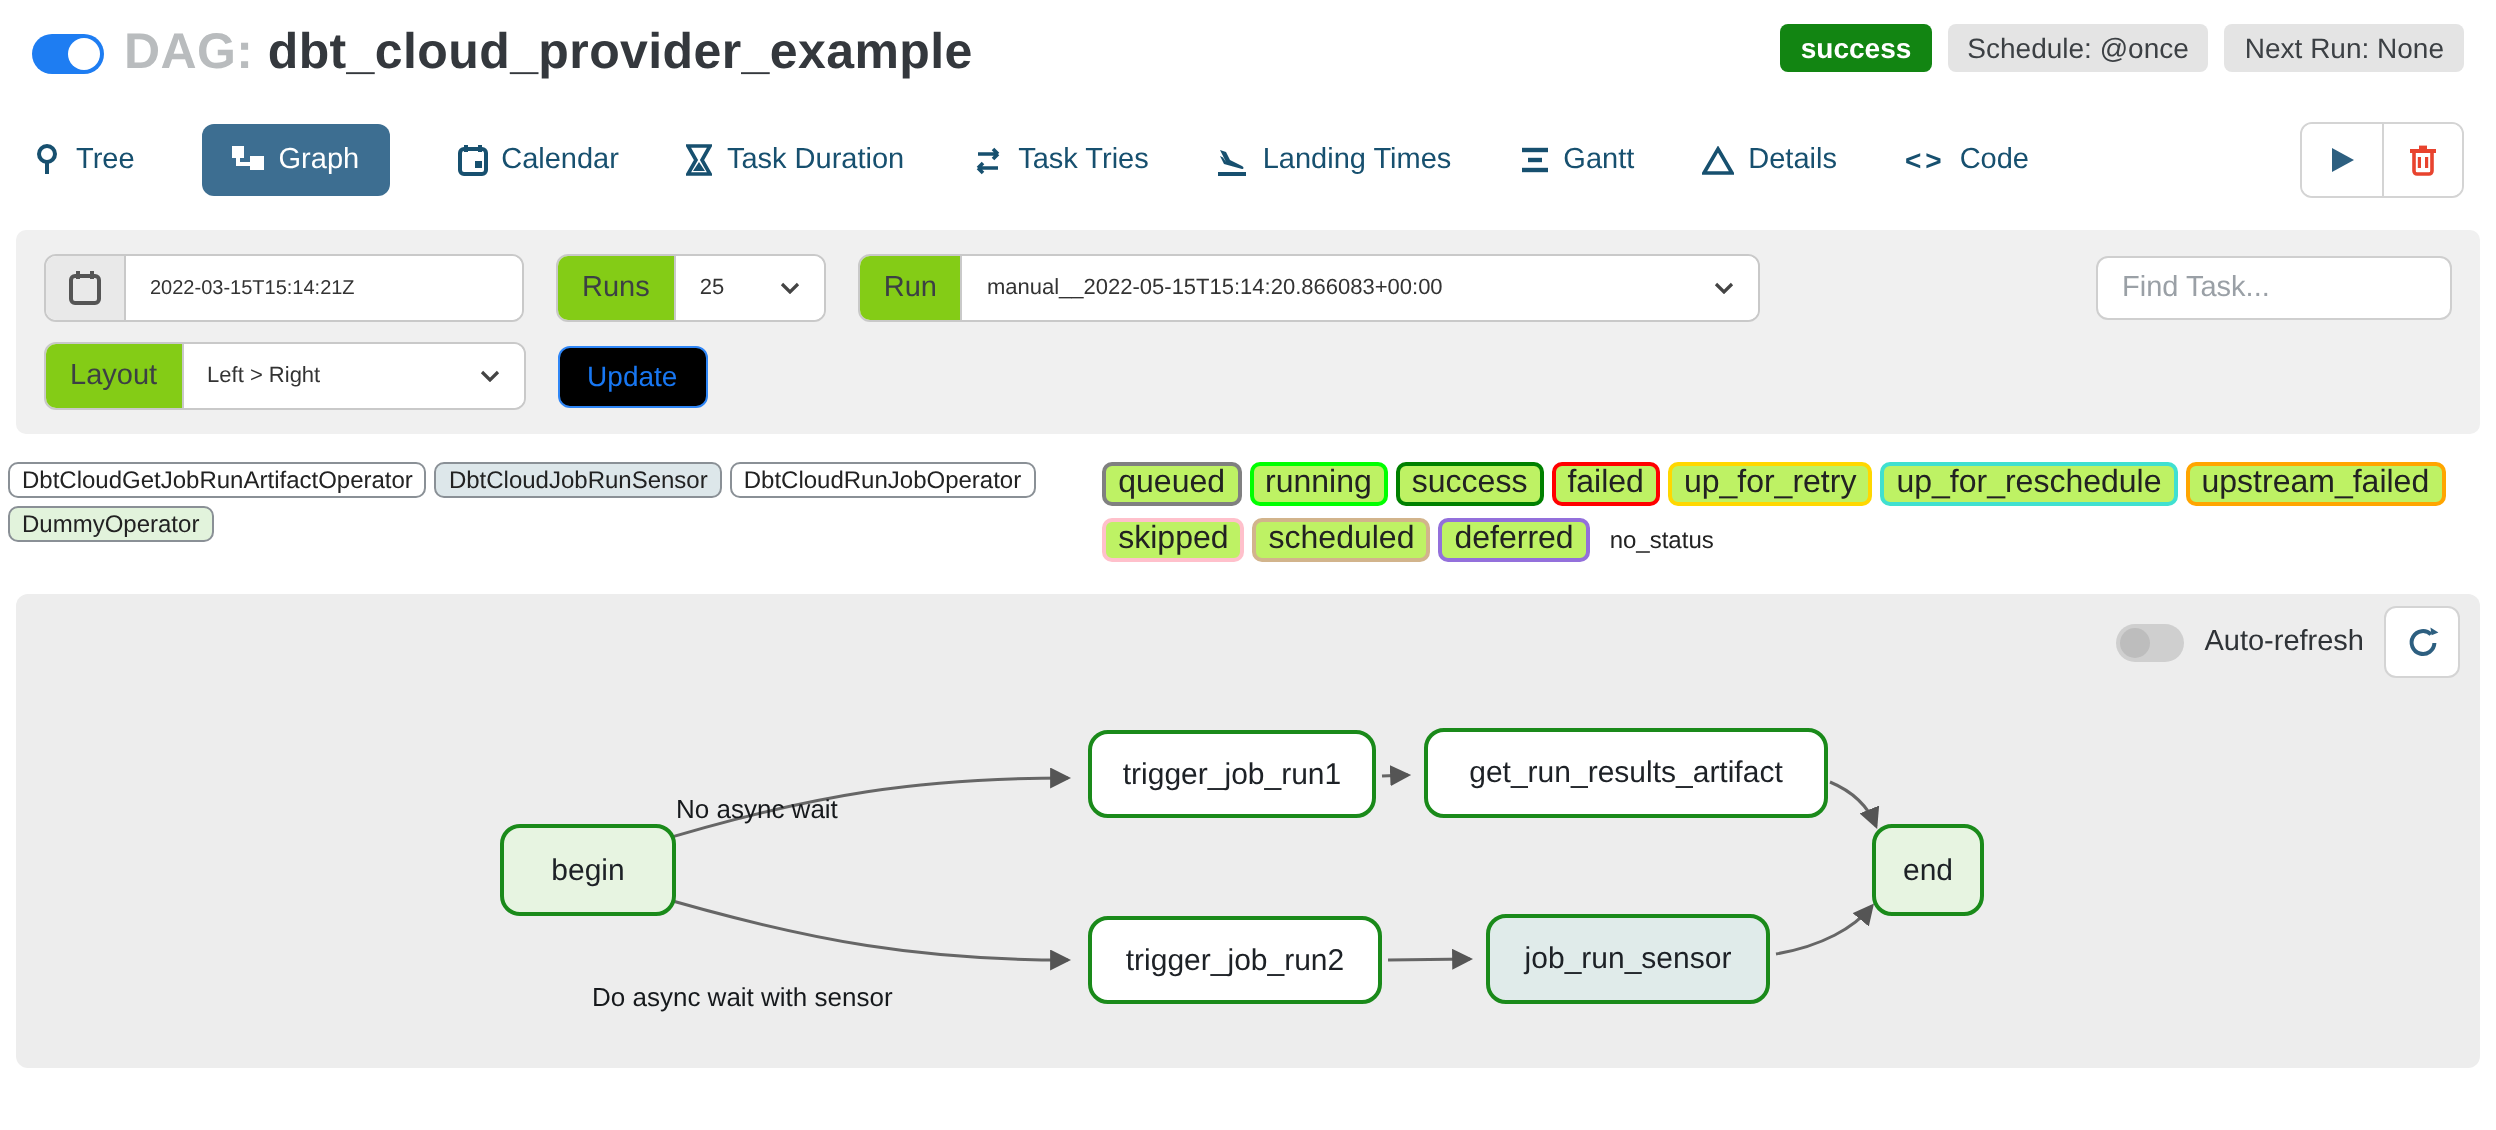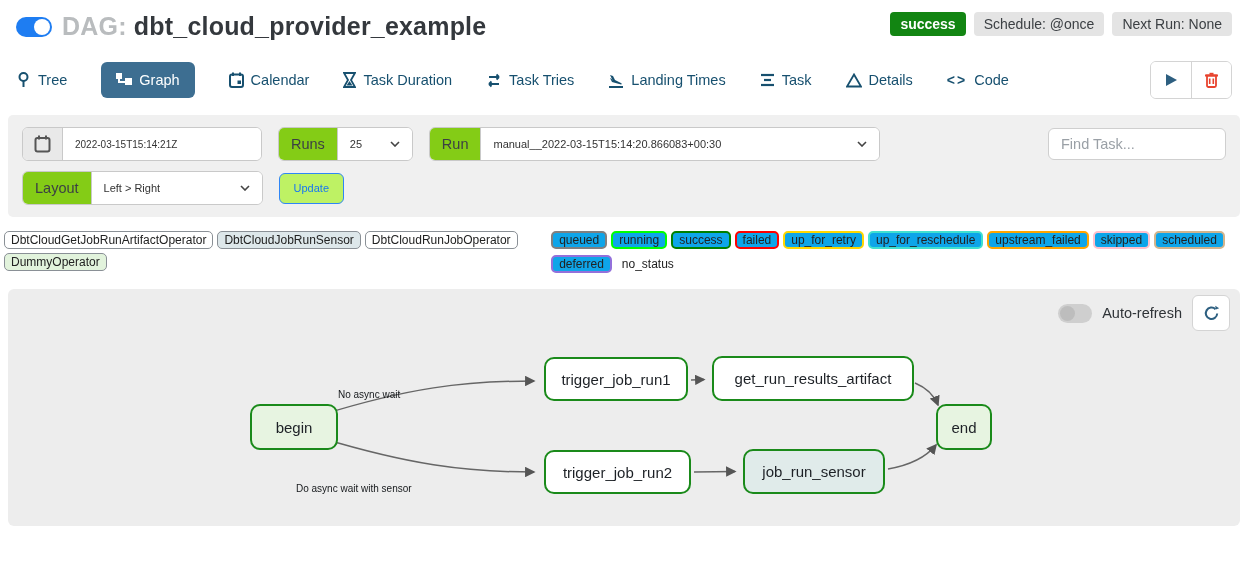--- a/index.html
+++ b/index.html
@@ -33,47 +33,47 @@
   .filter-panel { margin:16px 8px 0 8px; background:#f0f0f0; border-radius:5px; padding:12px 14px; display:flex; flex-direction:column; gap:10px; }
   .filter-row { display:flex; align-items:center; gap:16px; }
   .igroup { display:flex; align-items:stretch; border:1px solid #c9c9c9; border-radius:6px; background:#fff; overflow:hidden; height:34px; }
   .iaddon { background:#84cc16; color:#3c4044; display:flex; align-items:center; padding:0 12px; font-size:14.5px; border-right:1px solid #c9c9c9; }
   .itext { border:none; outline:none; font-size:10px; padding:0 12px; color:#333; font-family:"Liberation Sans",sans-serif; }
   .fake-select { display:flex; align-items:center; gap:10px; padding:0 12px; font-size:11px; color:#333; cursor:pointer; background:#fff; }
   .fake-select svg { flex:0 0 auto; }
   .cal-addon { background:#e9e9e9; display:flex; align-items:center; justify-content:center; width:40px; border-right:1px solid #c9c9c9; }
   .find-task { margin-left:auto; height:32px; width:178px; border:1px solid #cfcfcf; border-radius:6px; padding:0 12px; font-size:14.5px; color:#333; outline:none; font-family:"Liberation Sans",sans-serif; }
   .find-task::placeholder { color:#9aa0a6; }
-  .update-btn { height:31px; padding:0 14px; background:#bef264; border:1px solid #2f86f6; color:#1877f2; font-size:11px; border-radius:6px; cursor:pointer; font-family:"Liberation Sans",sans-serif; }
+  .update-btn { height:31px; padding:0 14px; background:#000000; border:1px solid #2f86f6; color:#1877f2; font-size:14px; border-radius:6px; cursor:pointer; font-family:"Liberation Sans",sans-serif; }
 
   
   .legend { display:flex; align-items:flex-start; margin:14px 2px 0 4px; }
   .op-legend { display:flex; flex-wrap:wrap; gap:4px; width:548px; }
   .status-legend { display:flex; flex-wrap:wrap; align-items:center; gap:4px; row-gap:6px; width:696px; }
   .lbadge { font-size:12px; color:#222; border:1px solid #8a9096; border-radius:5px; padding:1px 6px; background:#fff; white-space:nowrap; }
-  .sbadge { font-size:12px; color:#222; border-width:2px; border-style:solid; border-radius:5px; padding:0 6px; background:#0ea5e9; white-space:nowrap; }
+  .sbadge { font-size:16px; color:#222; border-width:2px; border-style:solid; border-radius:5px; padding:0 6px; background:#bef264; white-space:nowrap; }
   .nostatus { font-size:12px; color:#222; padding:0 6px; }
 
   
   .graph-panel { margin:16px 8px 0 8px; background:#ededed; border-radius:6px; height:237px; position:relative; }
   .graph-controls { position:absolute; top:6px; right:10px; display:flex; align-items:center; gap:10px; z-index:3; }
   .ar-toggle { width:34px; height:19px; border-radius:10px; background:#cfcfcf; position:relative; cursor:pointer; }
   .ar-toggle .knob { position:absolute; top:2px; left:2px; width:15px; height:15px; border-radius:50%; background:#bdbdbd; }
   .ar-label { font-size:14.5px; color:#2f3337; }
   .refresh-btn { width:38px; height:36px; background:#fff; border:1px solid #d4d4d4; border-radius:6px; cursor:pointer; display:flex; align-items:center; justify-content:center; }
   .edges { position:absolute; left:0; top:0; z-index:1; }
   .node { position:absolute; z-index:2; display:flex; align-items:center; justify-content:center;
     border:2.5px solid #1a8a1a; border-radius:10px; font-size:15px; color:#1d2126; cursor:pointer; white-space:nowrap; }
   .n-begin   { left:242px; top:115px; width:88px;  height:46px; }
   .n-run1    { left:536px; top:68px;  width:144px; height:44px; }
   .n-artifact{ left:704px; top:67px;  width:202px; height:45px; }
   .n-run2    { left:536px; top:161px; width:147px; height:44px; }
   .n-sensor  { left:735px; top:160px; width:142px; height:45px; }
   .n-end     { left:928px; top:115px; width:56px;  height:46px; }
-  .edge-label { position:absolute; z-index:2; font-size:10px; color:#16191c; white-space:nowrap; }
+  .edge-label { position:absolute; z-index:2; font-size:13px; color:#16191c; white-space:nowrap; }
   .el-top { left:330px; top:100px; }
   .el-bottom { left:288px; top:194px; }
 </style>
 </head>
 <body>
 
 <div class="header">
   <div class="toggle">
       <div class="knob"></div>
     </div>
@@ -134,21 +134,21 @@
           <path d="M2 2 L5 3 L7 7 L13 10 C14 10.5 14 11.5 13 11.5 L4 9 L2 5 L3.5 5.7 L5 8" fill="currentColor"></path>
         </svg>
       <span>Landing Times</span>
     </div>
     <div class="tab">
       <svg width="15" height="14" viewBox="0 0 15 14">
           <line x1="1" y1="2" x2="14" y2="2" stroke="currentColor" stroke-width="2.2"></line>
           <line x1="4" y1="7" x2="11" y2="7" stroke="currentColor" stroke-width="2.2"></line>
           <line x1="1" y1="12" x2="14" y2="12" stroke="currentColor" stroke-width="2.2"></line>
         </svg>
-      <span>Task</span>
+      <span>Gantt</span>
     </div>
     <div class="tab">
       <svg width="16" height="15" viewBox="0 0 16 15">
           <path d="M8 1.5 L15 13.5 H1 Z" fill="none" stroke="currentColor" stroke-width="1.8"></path>
         </svg>
       <span>Details</span>
     </div>
     <div class="tab">
       <span class="code-glyph">&lt;&gt;</span>
       <span>Code</span>
@@ -189,21 +189,21 @@
       <div class="fake-select" style="width:74px">
         <span>25</span>
         <svg width="10" height="6" viewBox="0 0 10 6" style="margin-left:auto">
             <path d="M1 1 L5 5 L9 1" fill="none" stroke="#444" stroke-width="1.6"></path>
           </svg>
       </div>
     </div>
     <div class="igroup">
       <span class="iaddon">Run</span>
       <div class="fake-select" style="width:398px">
-        <span>manual__2022-03-15T15:14:20.866083+00:30</span>
+        <span>manual__2022-05-15T15:14:20.866083+00:00</span>
         <svg width="10" height="6" viewBox="0 0 10 6" style="margin-left:auto">
             <path d="M1 1 L5 5 L9 1" fill="none" stroke="#444" stroke-width="1.6"></path>
           </svg>
       </div>
     </div>
     <input class="find-task" placeholder="Find Task..." style="">
   </div>
   <div class="filter-row">
     <div class="igroup">
       <span class="iaddon">Layout</span>

